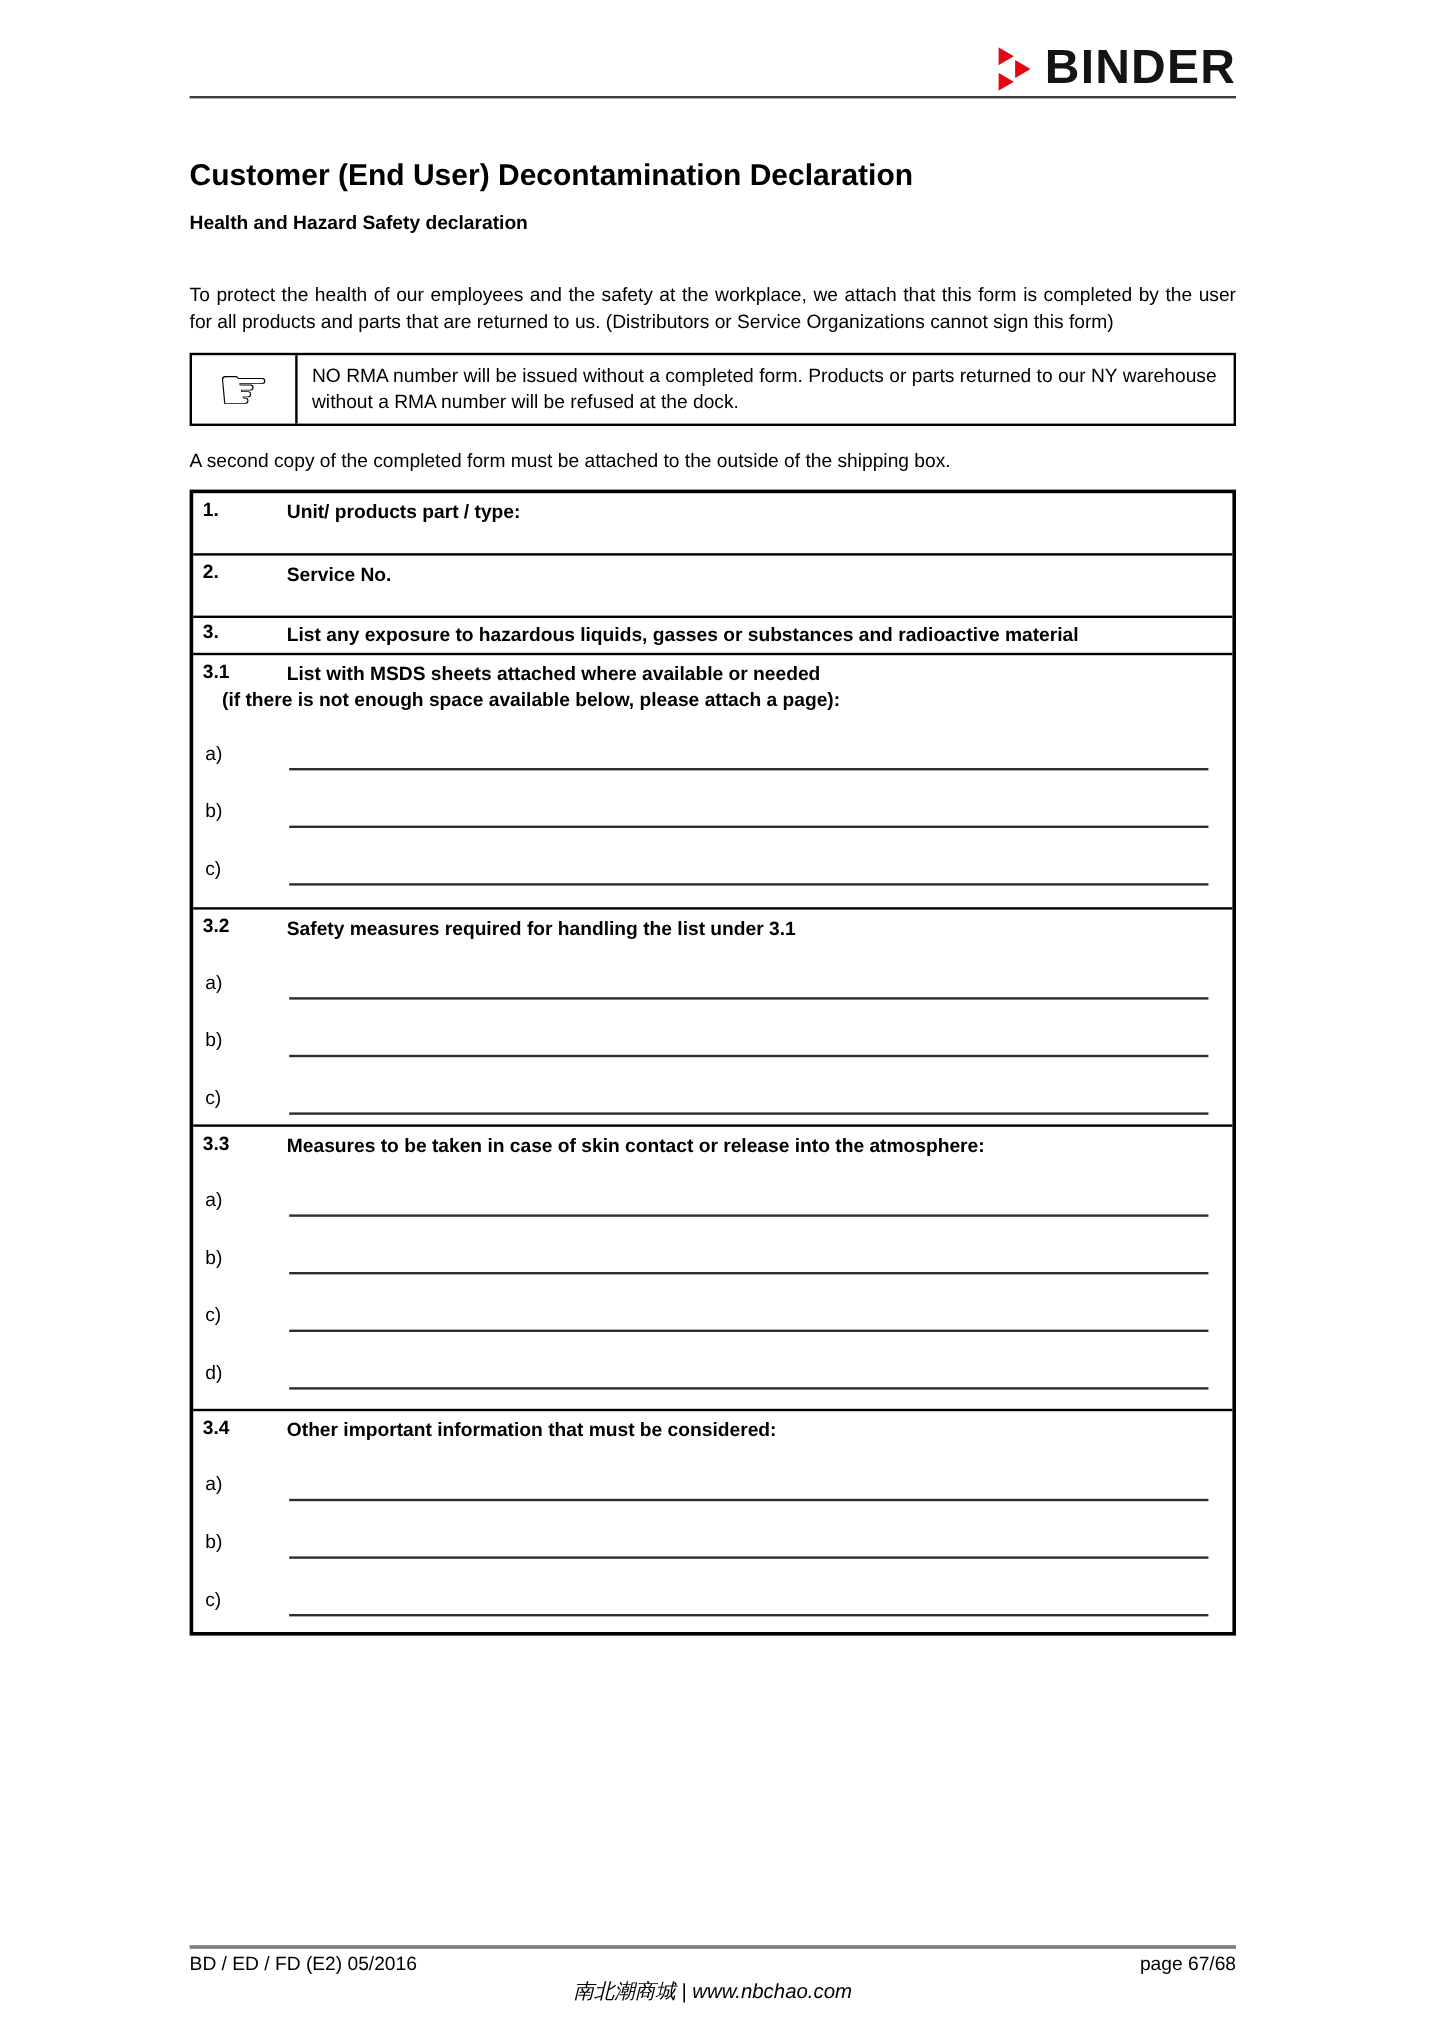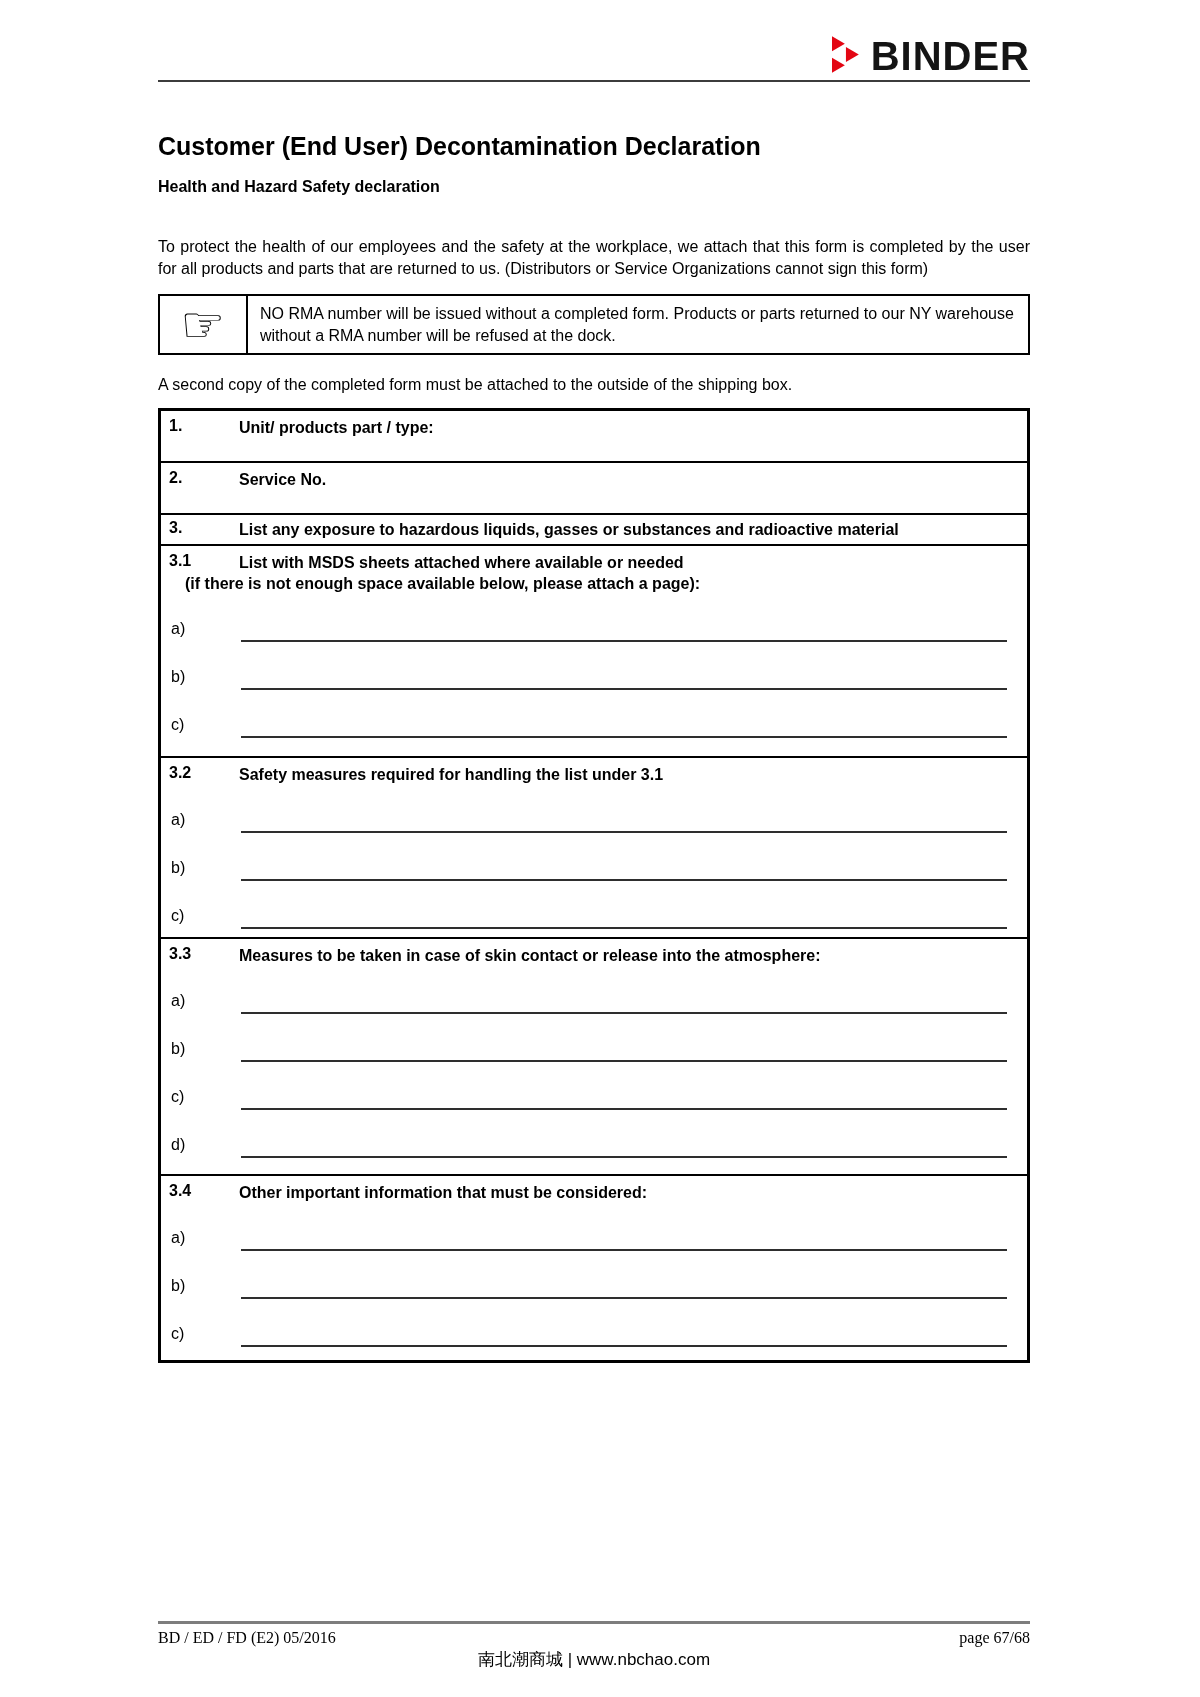--- a/index.html
+++ b/index.html
@@ -4,21 +4,21 @@
 <style>
   html,body { margin:0; padding:0; background:#e8e8e8; }
   .page {
     position:relative; width:1200px; height:1697px; margin:0 auto;
     background:#ffffff; font-family:"Liberation Sans", sans-serif; color:#000;
     overflow:hidden;
   }
   .content { position:absolute; left:158px; top:0; width:872px; }
 
   
-  .logo-row { display:flex; justify-content:flex-end; align-items:flex-start; gap:9px; padding-top:36px; }
+  .logo-row { display:flex; justify-content:flex-end; align-items:flex-end; gap:9px; padding-top:36px; }
   .logo-mark svg { display:block; }
   .logo-mark polygon { fill:#e30613; }
   .logo-text { font-size:40px; font-weight:bold; letter-spacing:1px; line-height:1; color:#141414; }
   .header-rule { border-top:2px solid #3c3c3c; margin-top:4px; }
 
   
   .page-title { font-size:25px; font-weight:bold; margin:50px 0 0 0; }
   .page-subtitle { font-size:16px; font-weight:bold; margin:17px 0 0 0; }
 
   
@@ -45,22 +45,22 @@
   .row-no { width:70px; flex-shrink:0; padding-left:8px; font-weight:bold; font-size:16px; }
   .row-label { font-weight:bold; font-size:16px; padding-right:12px; line-height:21px; }
   .row-sublabel { font-weight:bold; font-size:16px; padding-left:8px; line-height:21px;margin-left:16px; }
   .field-row { display:flex; margin-top:26px; height:22px; }
   .f-letter { width:70px; flex-shrink:0; padding-left:10px; font-size:16px; }
   .f-line { flex:1; margin-right:20px; border-bottom:2px solid #2e2e2e; }
 
   
   .footer { position:absolute; left:158px; top:1621px; width:872px; }
   .footer-rule { border-top:3px solid #7d7d7d; }
-  .footer-line { display:flex; justify-content:space-between; font-size:16px; padding-top:5px;font-family:Liberation Serif, serif; }
-  .watermark { text-align:center; font-size:17px; margin-top:1px; }
+  .footer-line { display:flex; justify-content:space-between; font-size:16px; padding-top:5px; }
+  .watermark { text-align:center; font-size:17px; margin-top:1px;font-style:italic; }
 </style>
 </head>
 <body>
 
 <div class="page">
   <div class="content">
 
     <div class="logo-row">
       <span class="logo-mark">
         <svg width="30" height="37" viewBox="0 0 28 34" aria-hidden="true">

